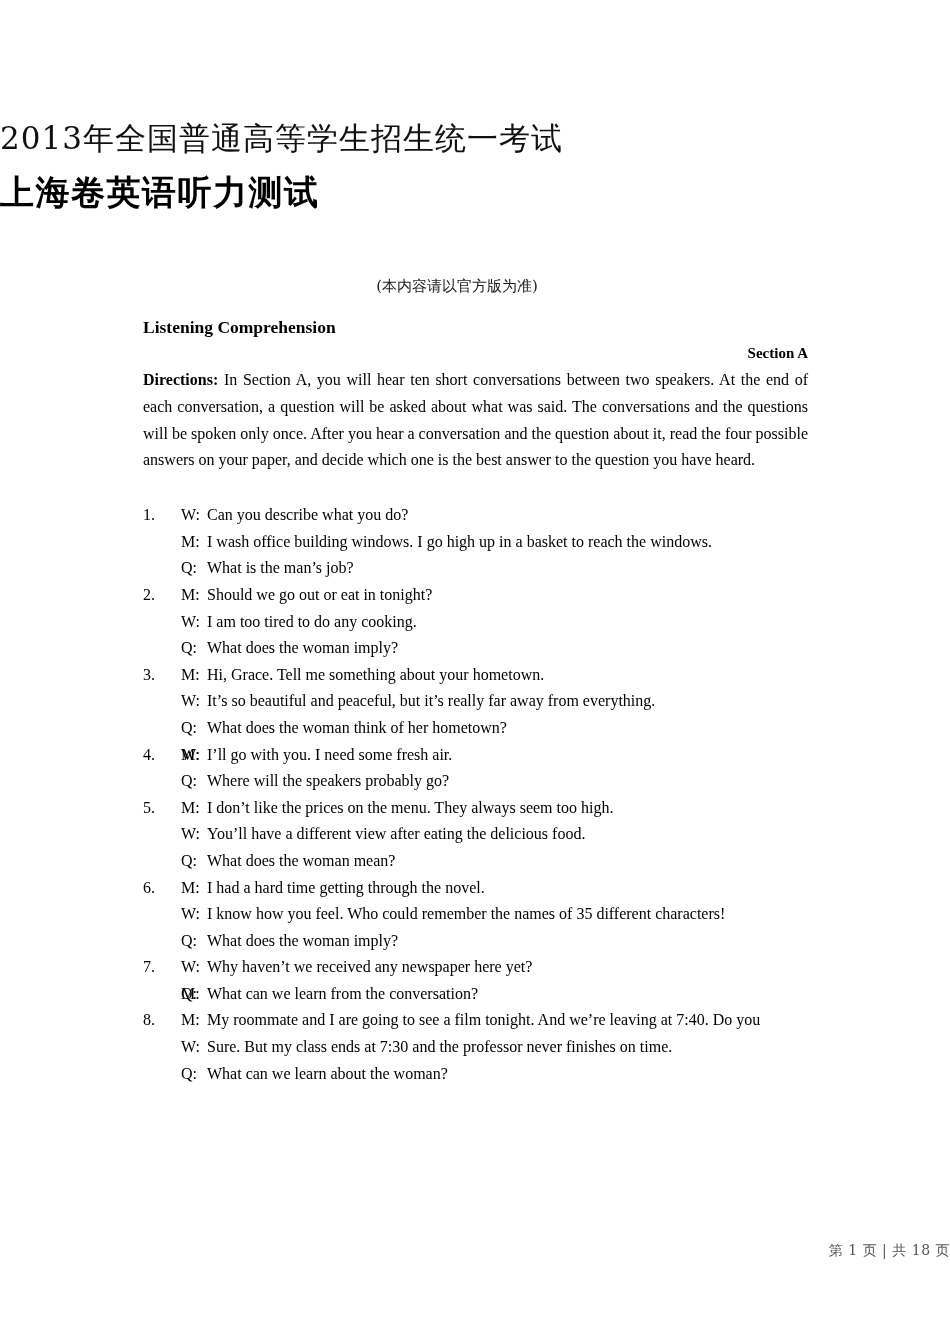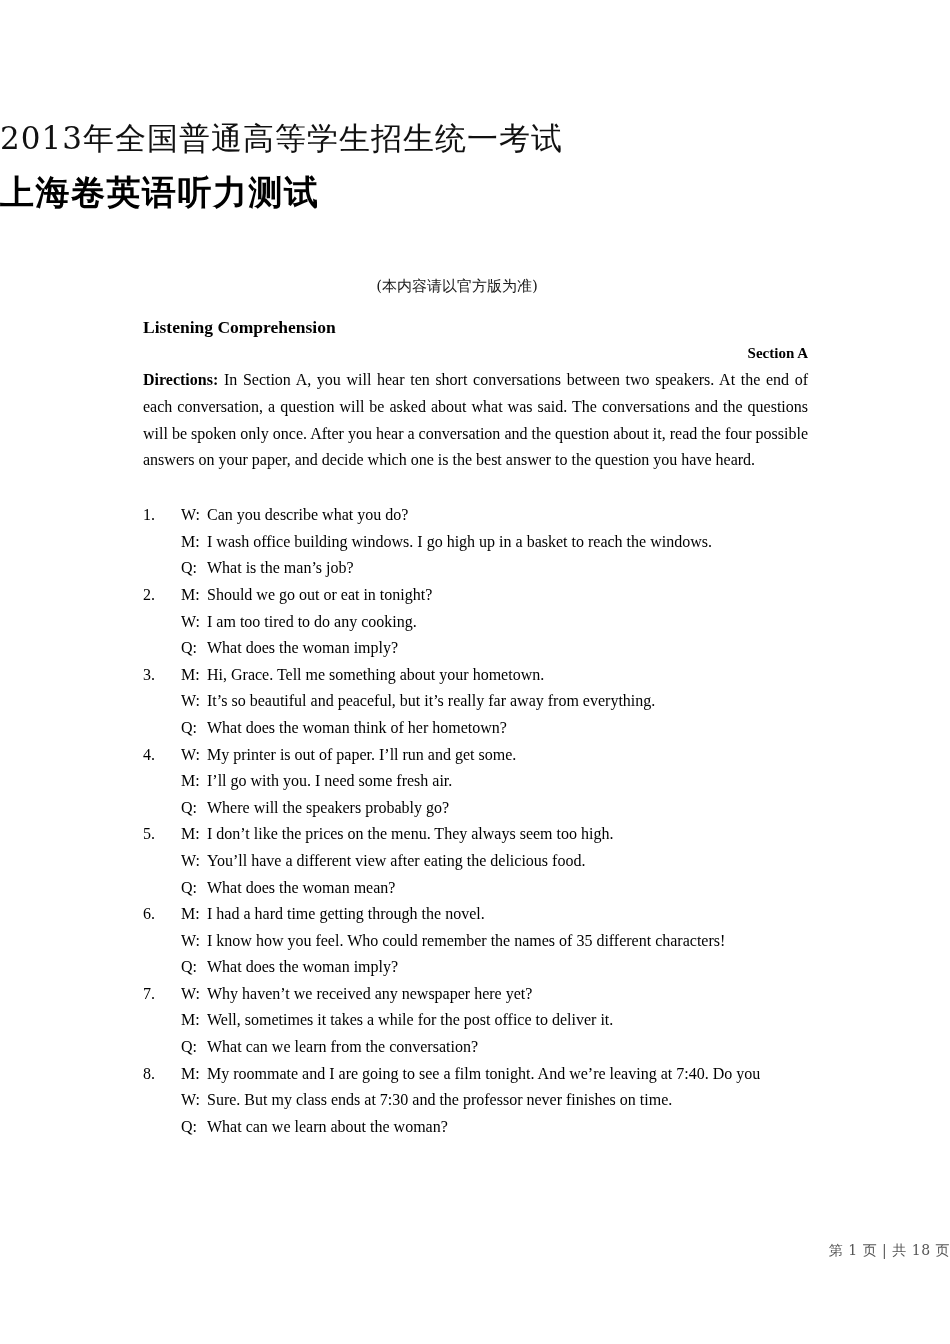--- a/index.html
+++ b/index.html
@@ -185,40 +185,40 @@
           <div class="dlg-line"><span class="spk">Q:</span><span class="txt">What does the woman imply?</span></div>
         </div>
         <div class="dlg">
           <span class="dlg-num">3.</span>
           <div class="dlg-line"><span class="spk">M:</span><span class="txt">Hi, Grace. Tell me something about your hometown.</span></div>
           <div class="dlg-line"><span class="spk">W:</span><span class="txt">It’s so beautiful and peaceful, but it’s really far away from everything.</span></div>
           <div class="dlg-line"><span class="spk">Q:</span><span class="txt">What does the woman think of her hometown?</span></div>
         </div>
         <div class="dlg">
           <span class="dlg-num">4.</span>
-          <div class="dlg-line"><span class="spk">W:</span><span class="txt">My printer is out of paper. I’ll run and get some.</span></div>
+          <div class="dlg-line"><span class="spk">W:</span></div>
           <div class="dlg-line"><span class="spk">M:</span><span class="txt">I’ll go with you. I need some fresh air.</span></div>
           <div class="dlg-line"><span class="spk">Q:</span><span class="txt">Where will the speakers probably go?</span></div>
         </div>
         <div class="dlg">
           <span class="dlg-num">5.</span>
           <div class="dlg-line"><span class="spk">M:</span><span class="txt">I don’t like the prices on the menu. They always seem too high.</span></div>
           <div class="dlg-line"><span class="spk">W:</span><span class="txt">You’ll have a different view after eating the delicious food.</span></div>
           <div class="dlg-line"><span class="spk">Q:</span><span class="txt">What does the woman mean?</span></div>
         </div>
         <div class="dlg">
           <span class="dlg-num">6.</span>
           <div class="dlg-line"><span class="spk">M:</span><span class="txt">I had a hard time getting through the novel.</span></div>
           <div class="dlg-line"><span class="spk">W:</span><span class="txt">I know how you feel. Who could remember the names of 35 different characters!</span></div>
           <div class="dlg-line"><span class="spk">Q:</span><span class="txt">What does the woman imply?</span></div>
         </div>
         <div class="dlg">
           <span class="dlg-num">7.</span>
           <div class="dlg-line"><span class="spk">W:</span><span class="txt">Why haven’t we received any newspaper here yet?</span></div>
-          <div class="dlg-line"><span class="spk">M:</span><span class="txt">Well, sometimes it takes a while for the post office to deliver it.</span></div>
+          <div class="dlg-line"><span class="spk">M:</span></div>
           <div class="dlg-line"><span class="spk">Q:</span><span class="txt">What can we learn from the conversation?</span></div>
         </div>
         <div class="dlg">
           <span class="dlg-num">8.</span>
           <div class="dlg-line"><span class="spk">M:</span><span class="txt">My roommate and I are going to see a film tonight. And we’re leaving at 7:40. Do you</span></div>
           <div class="dlg-line"><span class="spk">W:</span><span class="txt">Sure. But my class ends at 7:30 and the professor never finishes on time.</span></div>
           <div class="dlg-line"><span class="spk">Q:</span><span class="txt">What can we learn about the woman?</span></div>
         </div>
       </div>
 

